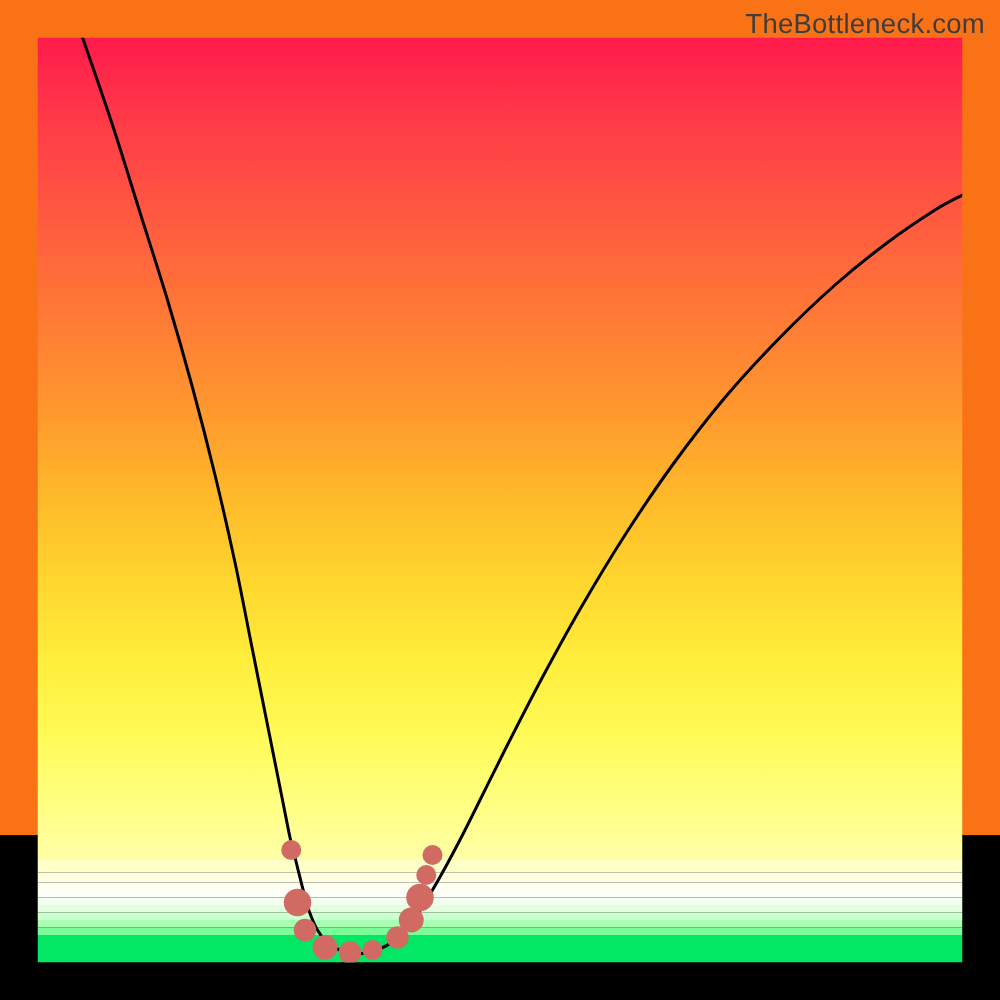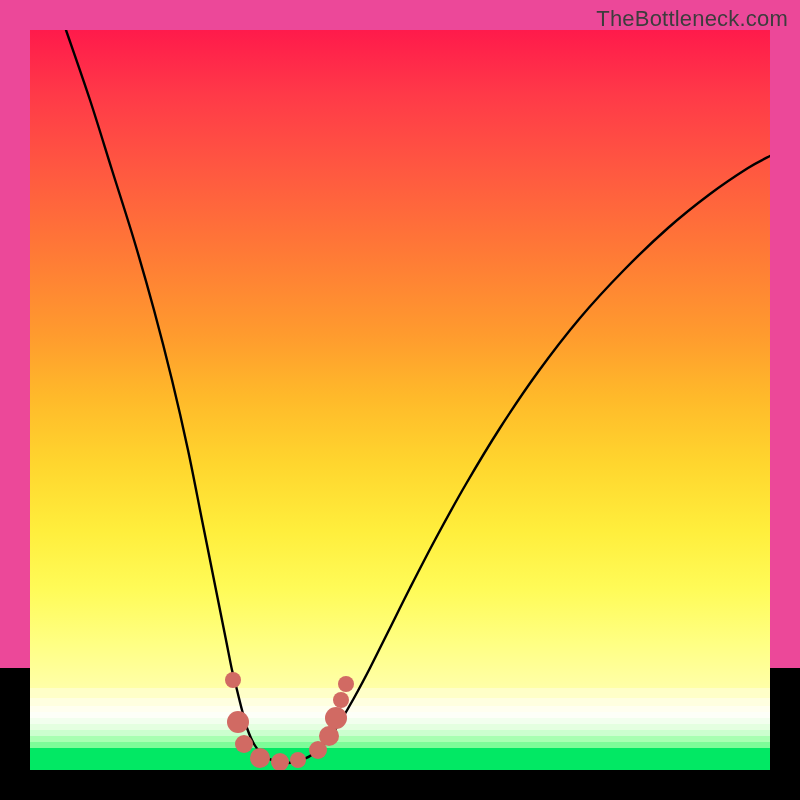--- a/index.html
+++ b/index.html
@@ -1,21 +1,21 @@
 <!DOCTYPE html>
 <html><head>
 <meta charset="utf-8">
 <style>
   * { margin: 0; padding: 0; box-sizing: border-box; }
   html, body { width: 800px; height: 800px; overflow: hidden; background: #000; }
   .frame {
     position: relative;
     width: 800px;
     height: 668px;
-    background: #ec4899;
+    background: #f97316;
   }
   .watermark {
     position: absolute;
     top: 6px;
     right: 12px;
     font-family: Arial, Helvetica, sans-serif;
     font-size: 22px;
     color: #3d3d3d;
     font-weight: 400;
     letter-spacing: 0.2px;

